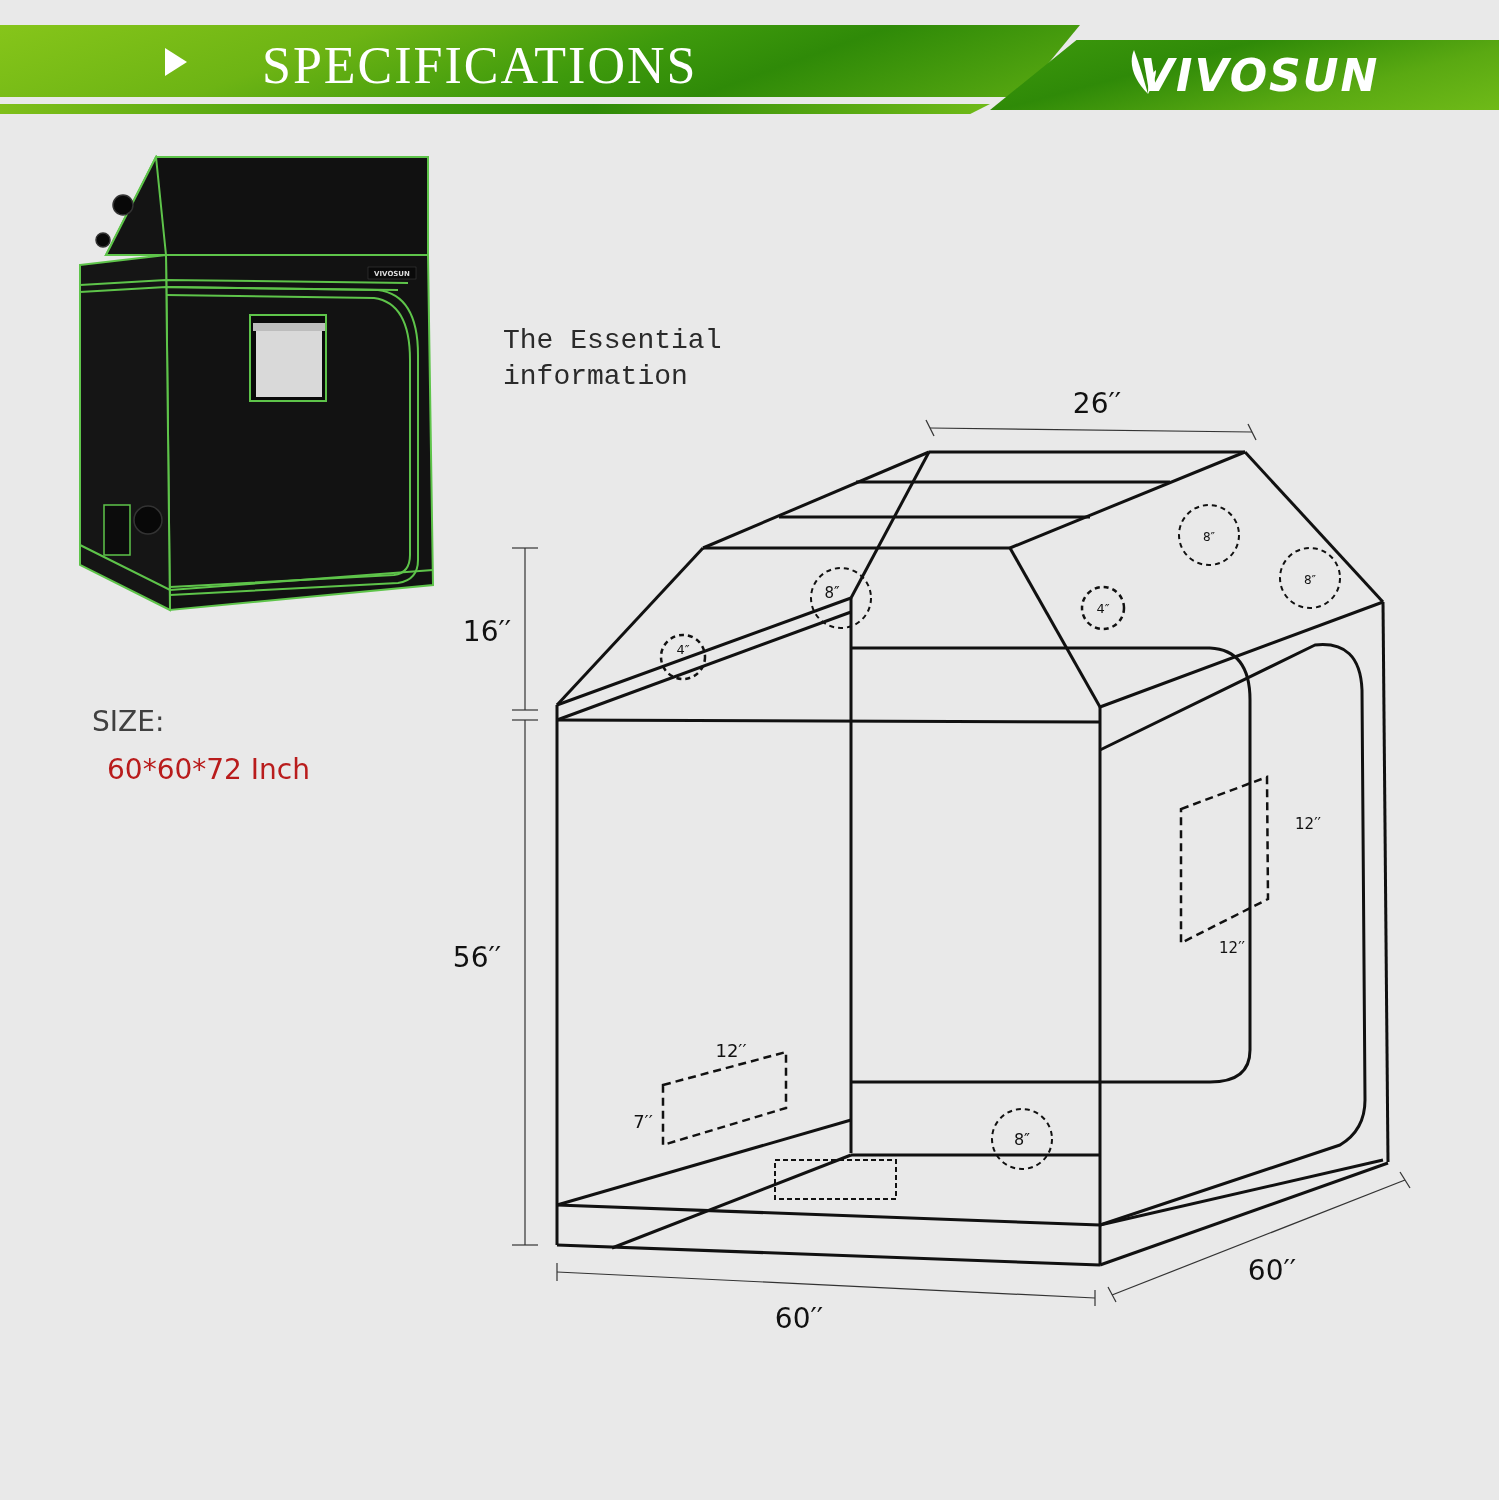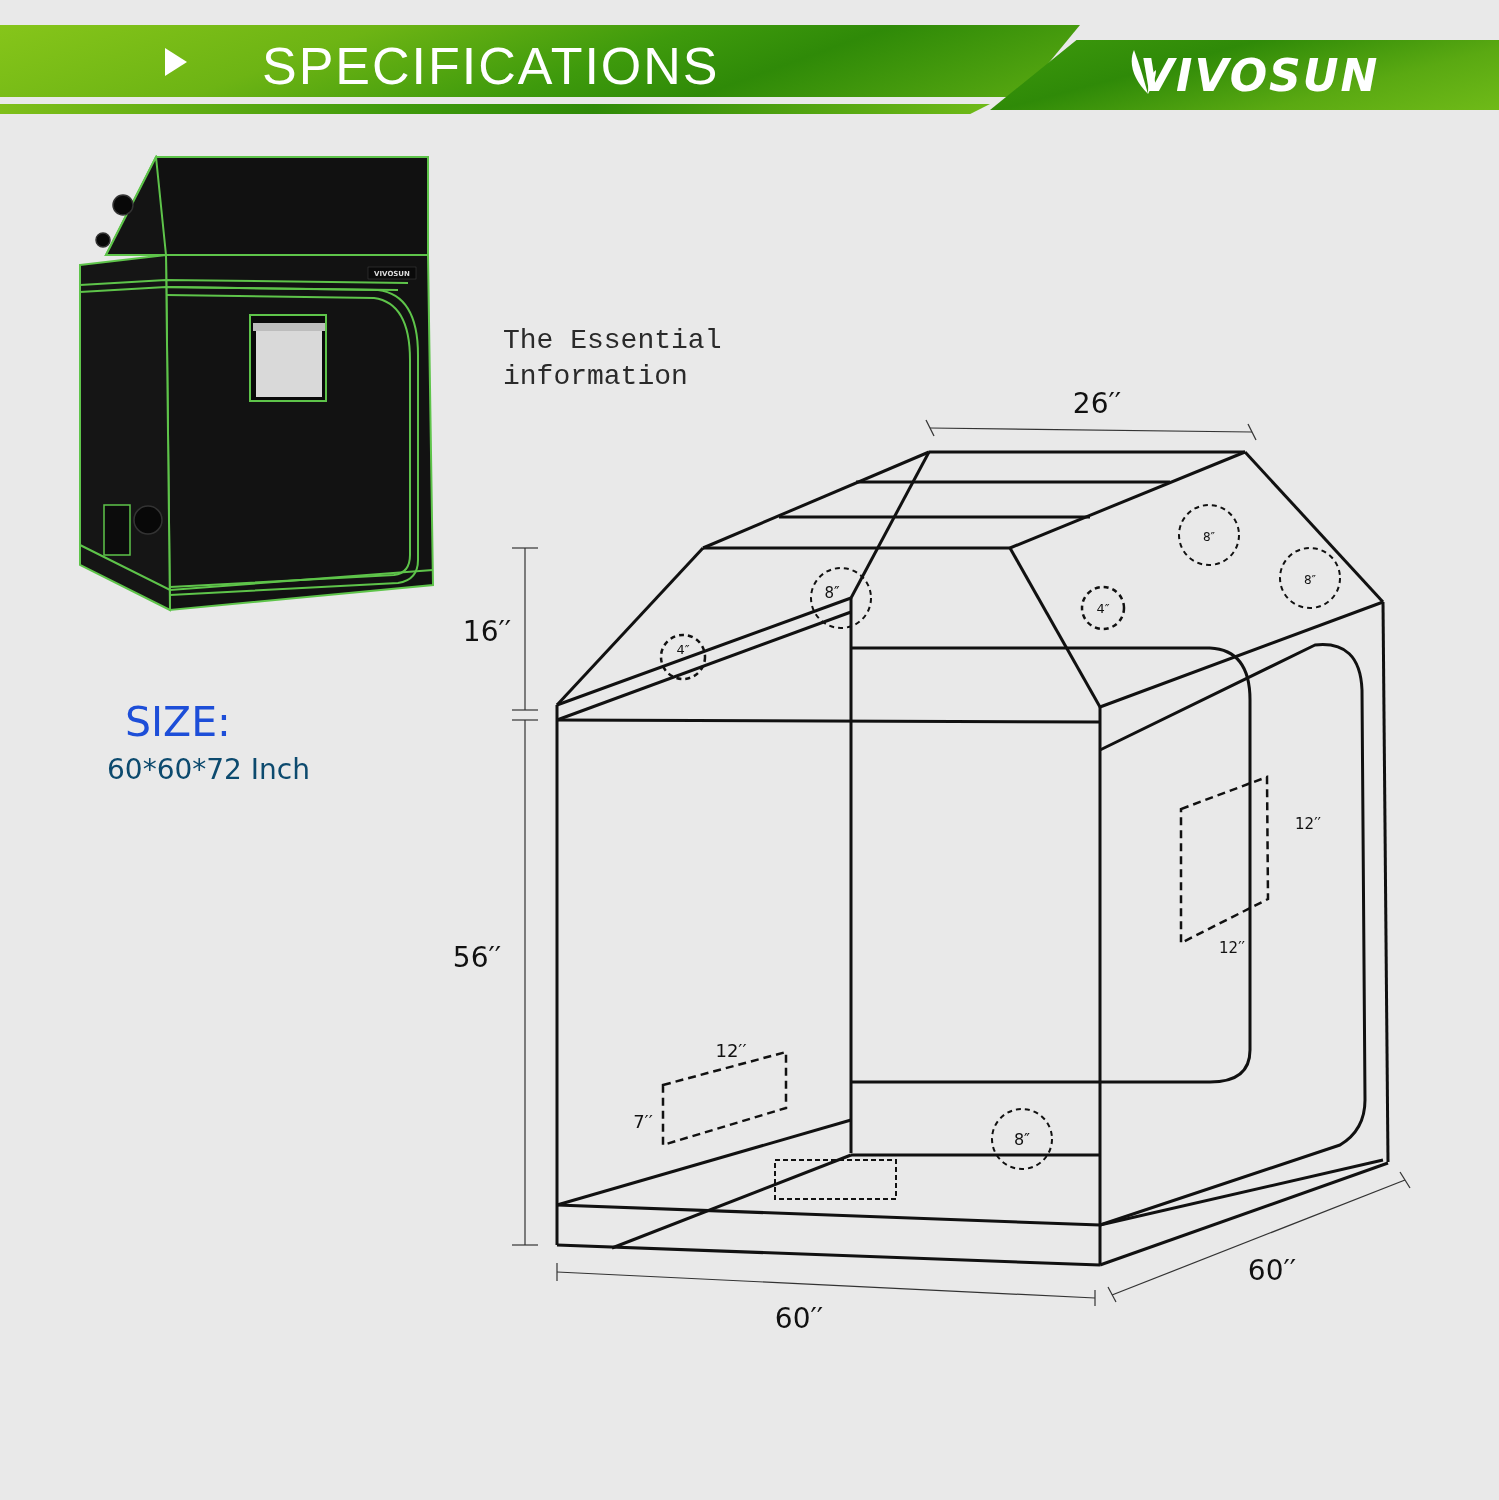--- a/index.html
+++ b/index.html
@@ -26,40 +26,40 @@
     background: linear-gradient(165deg, #3e9a0c 0%, #2f8a08 35%, #5aa912 70%, #6fba18 100%);
     clip-path: polygon(17% 0, 100% 0, 100% 100%, 0 100%);
   }
   .play-icon {
     left: 165px; top: 48px; width: 0; height: 0;
     border-top: 14px solid transparent; border-bottom: 14px solid transparent;
     border-left: 22px solid #ffffff;
   }
   .title {
     left: 262px; top: 30px; color: #ffffff; font-size: 52px; letter-spacing: 2px;
-    font-family: Liberation Sans, sans-serif; font-weight: normal;
+    font-family: Liberation Serif, serif; font-weight: normal;
     line-height: 72px;
   }
   .logo {
     left: 1140px; top: 46px; color: #ffffff; font-size: 44px; font-weight: bold; font-style: italic;
     letter-spacing: 2px; line-height: 60px; font-family: "DejaVu Sans", sans-serif;
   }
   .logo-leaf {
     left: 1130px; top: 50px; width: 26px; height: 44px;
   }
 
   
   .photo { left: 78px; top: 155px; width: 362px; height: 460px; }
 
   .size-label {
-    left: 125px; top: 700px; color: #1d4ed8; font-size: 41px; line-height: 44px;
+    left: 92px; top: 700px; color: #404040; font-size: 28px; line-height: 44px;
     font-family: "DejaVu Sans", sans-serif;
   }
   .size-value {
-    left: 107px; top: 750px; color: #0c4a6e; font-size: 28px; line-height: 40px;
+    left: 107px; top: 750px; color: #b91c1c; font-size: 28px; line-height: 40px;
     font-family: "DejaVu Sans", sans-serif;
   }
   .essential {
     left: 503px; top: 323px; color: #2a2a2a; font-size: 28px; line-height: 36px;
     font-family: Liberation Mono, monospace;
   }
   .diagram { left: 0; top: 0; width: 1499px; height: 1500px; }
   .dim { font-family: "DejaVu Sans", sans-serif; fill: #111; }
 </style>
 </head>

